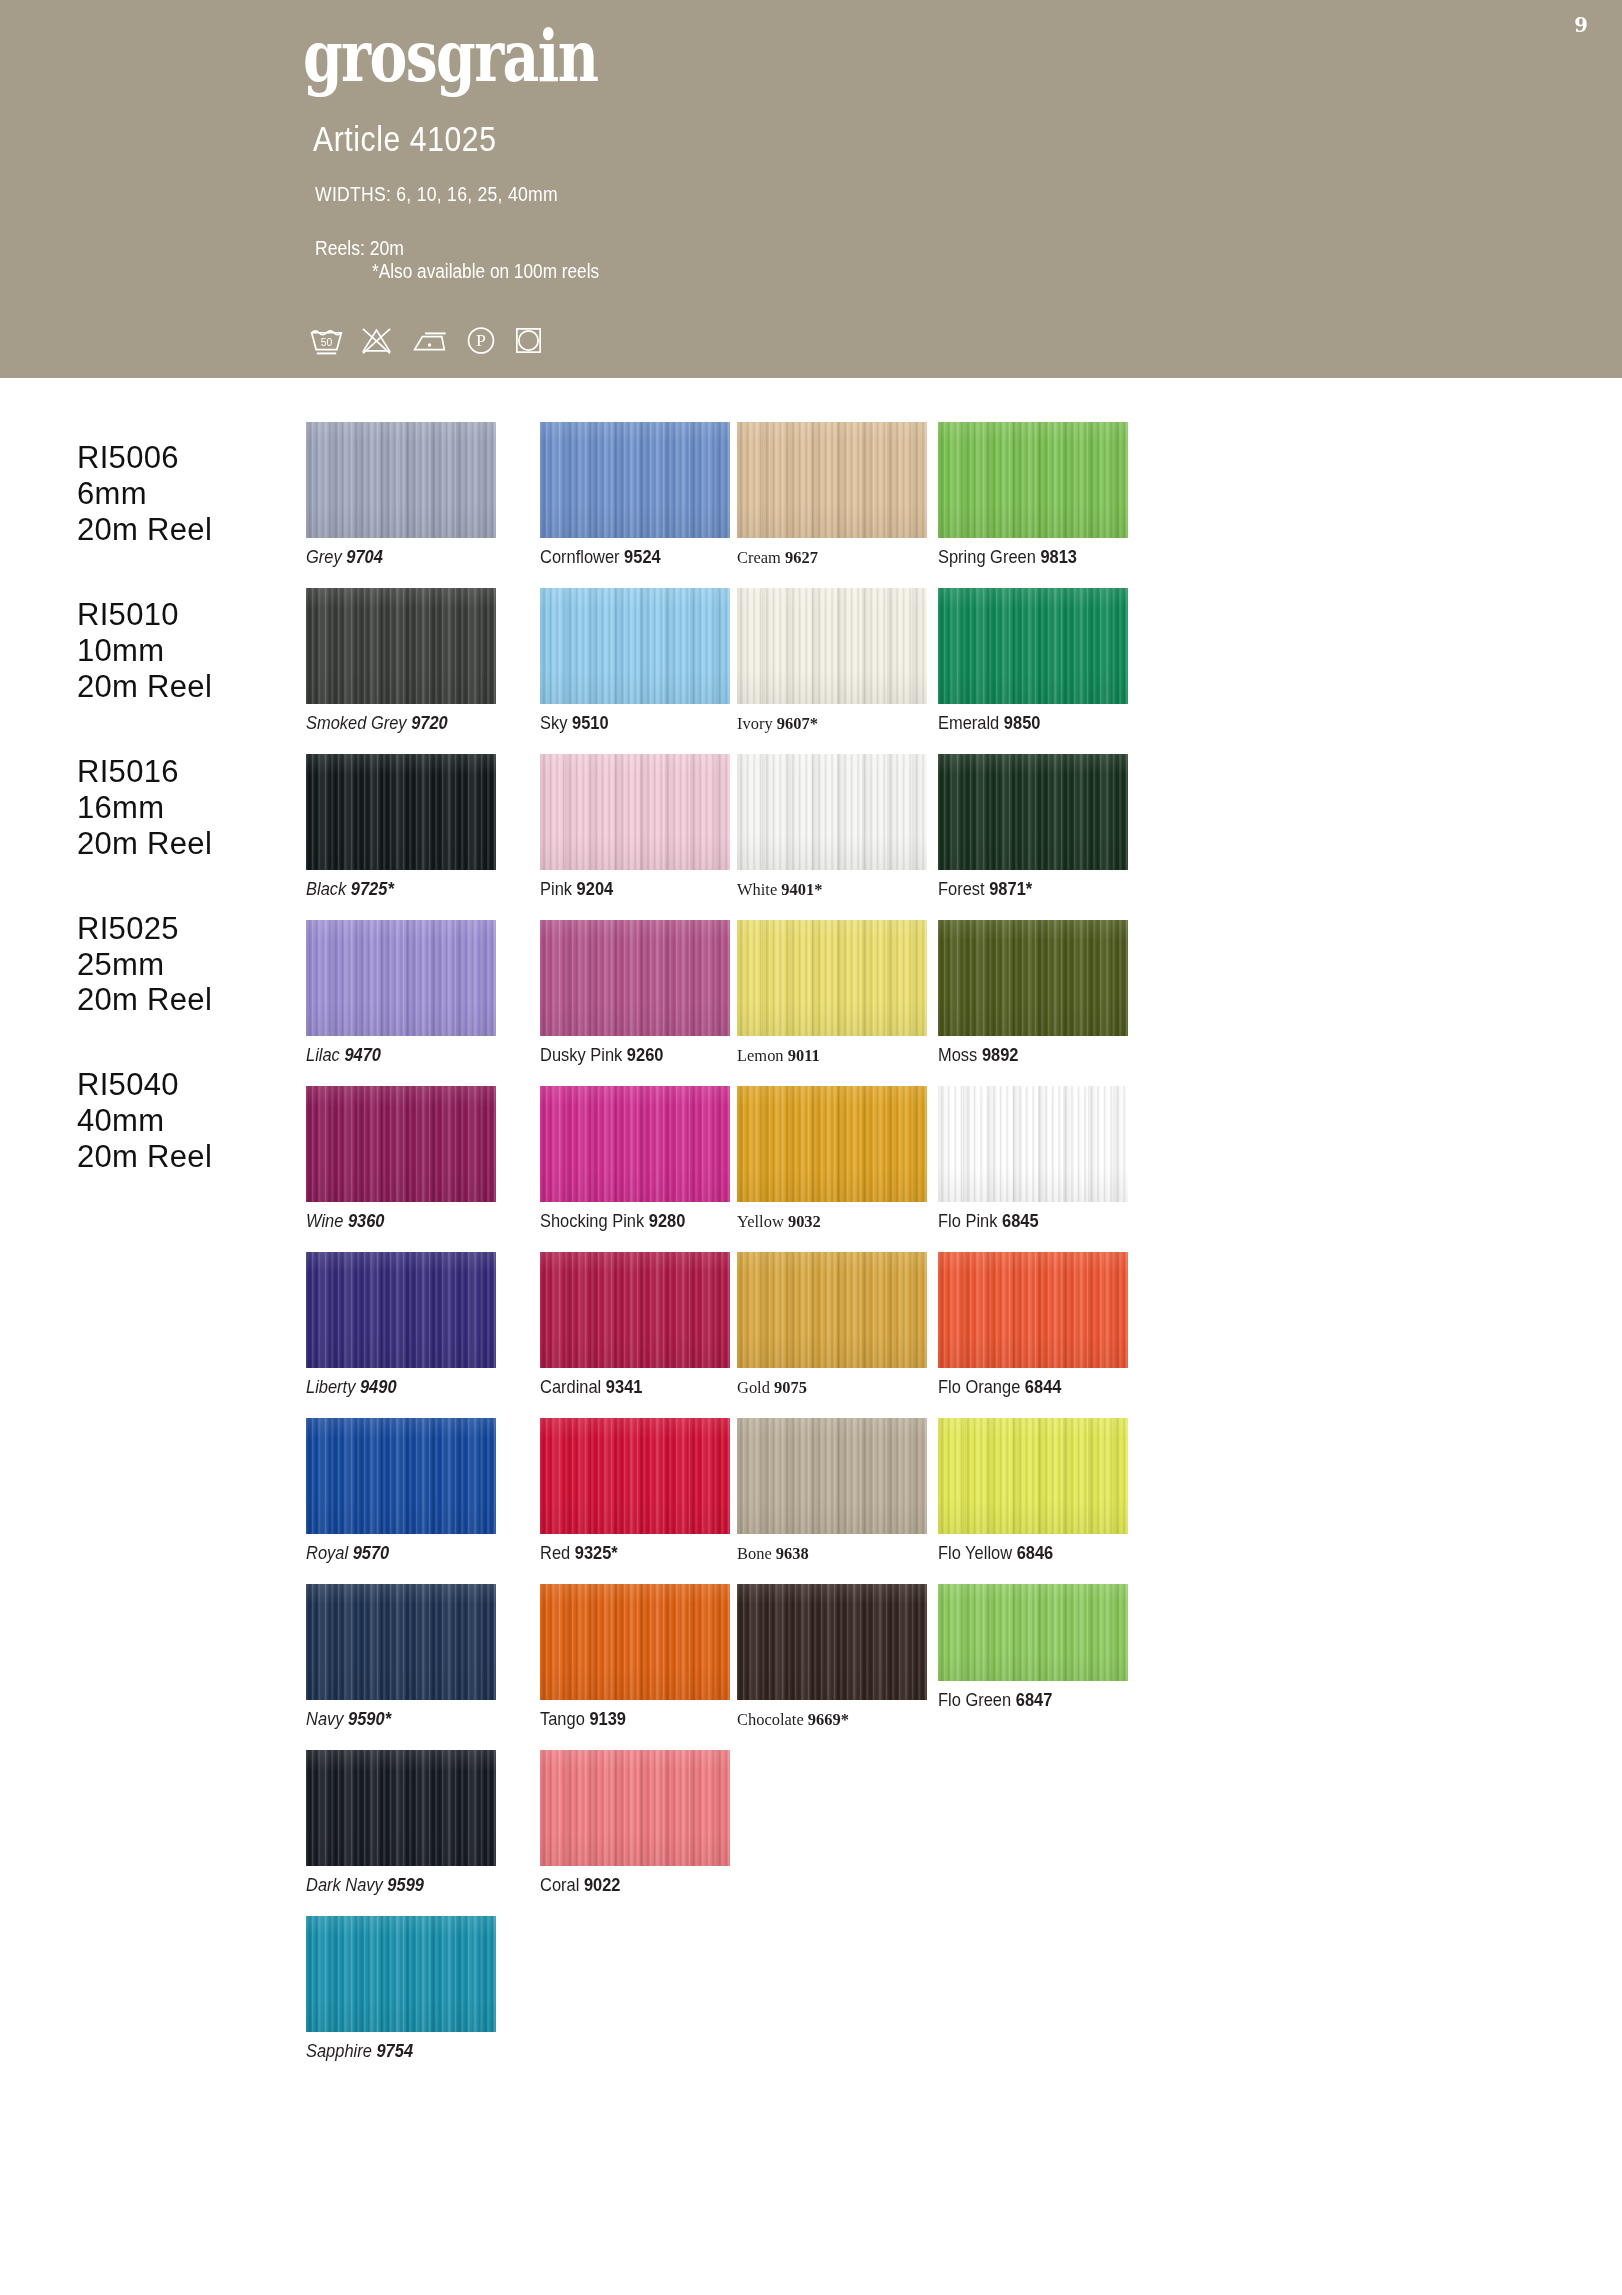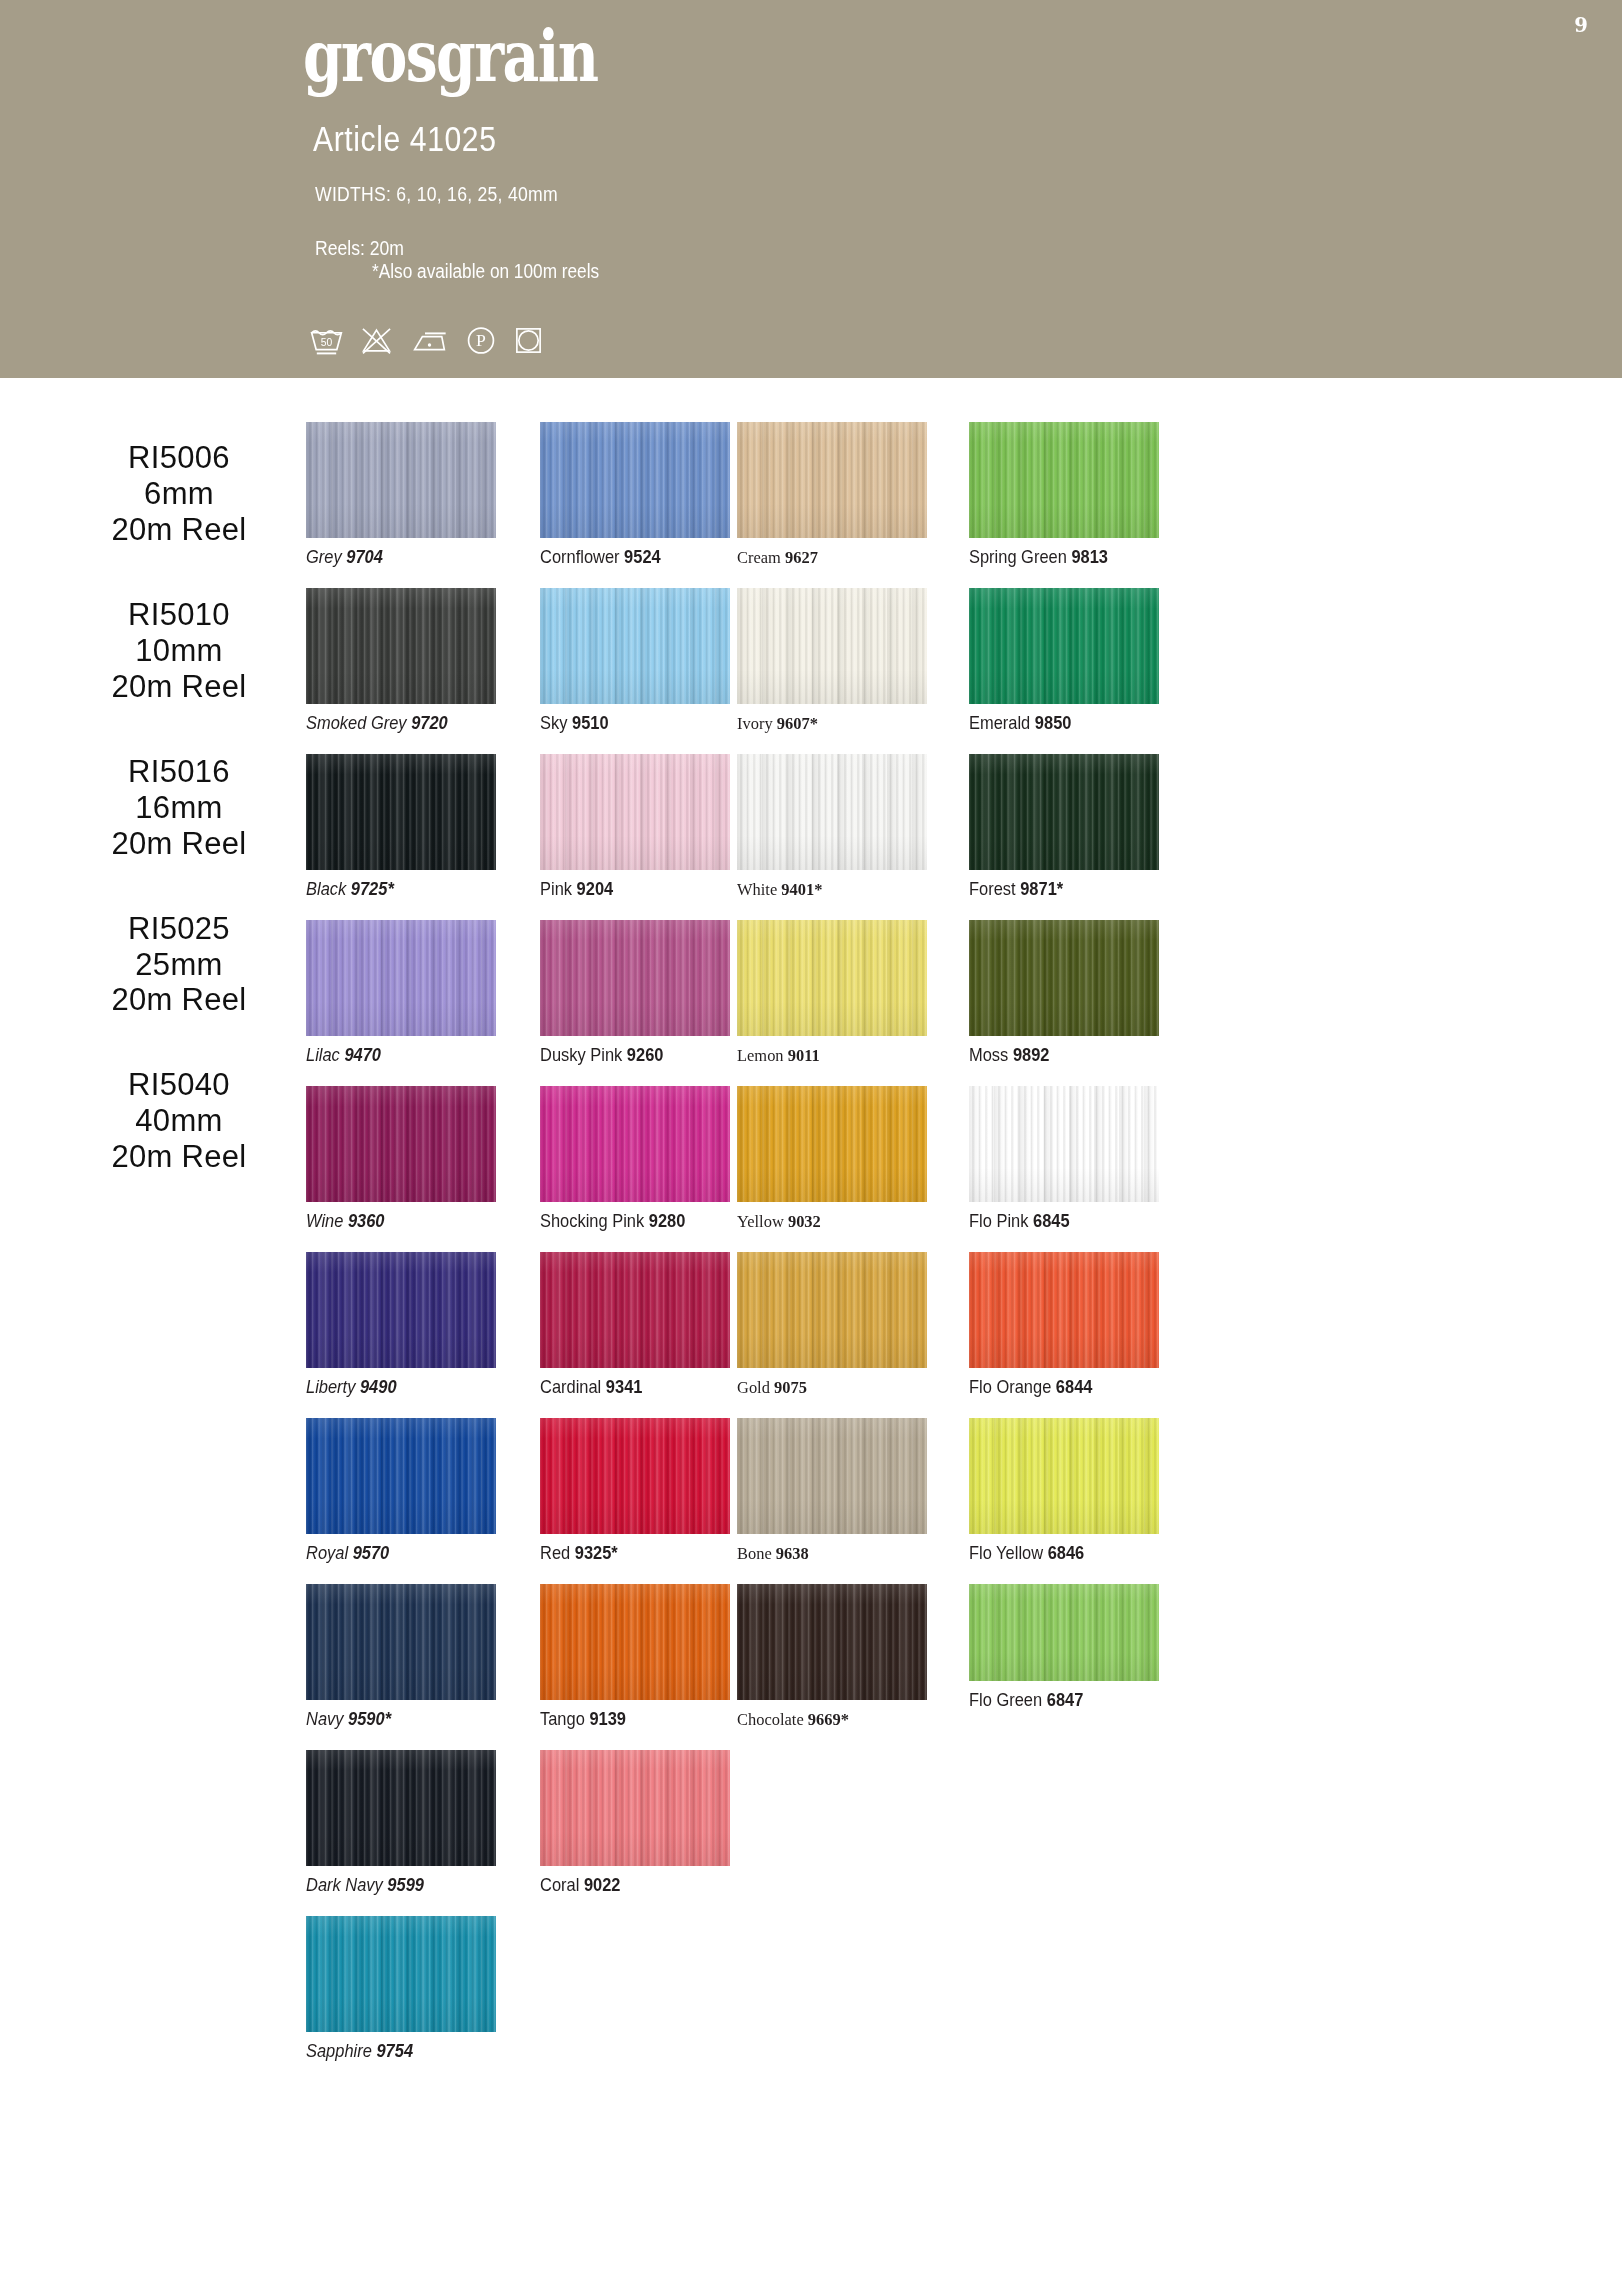--- a/index.html
+++ b/index.html
@@ -48,35 +48,35 @@
     color:#ffffff;font-size:19.6px;font-weight:300;
     transform:scaleX(0.88);transform-origin:left top;
   }
   .care-row{
     position:absolute;left:308px;top:324px;
     display:flex;align-items:center;gap:14.4px;
   }
   .care-row svg{display:block;}
 
   
-  .sidebar{position:absolute;left:61px;top:440px;width:236px;text-align:center;}
+  .sidebar{position:absolute;left:77px;top:440px;width:236px;}
   .spec-block{margin-bottom:49px;}
   .spec-line{
     color:#111111;font-size:31px;line-height:1.16;
     letter-spacing:0.3px;white-space:nowrap;
   }
 
   
   .grid{position:absolute;left:306px;top:422px;}
   .grid-row{position:relative;height:166px;}
   .cell{position:absolute;top:0;}
   .cell.c0{left:0;font-style:italic;}
   .cell.c1{left:234px;}
   .cell.c2{left:431px;font-family:Liberation Serif, serif;}
-  .cell.c3{left:646px;padding-left:17px;}
+  .cell.c3{left:615px;padding-left:17px;}
 
   .swatch{
     position:relative;overflow:hidden;
     width:190px;height:116px;
   }
   .swatch .base{position:absolute;inset:0;}
   
   .swatch .rib{
     position:absolute;inset:0;
     background-image:repeating-linear-gradient(

